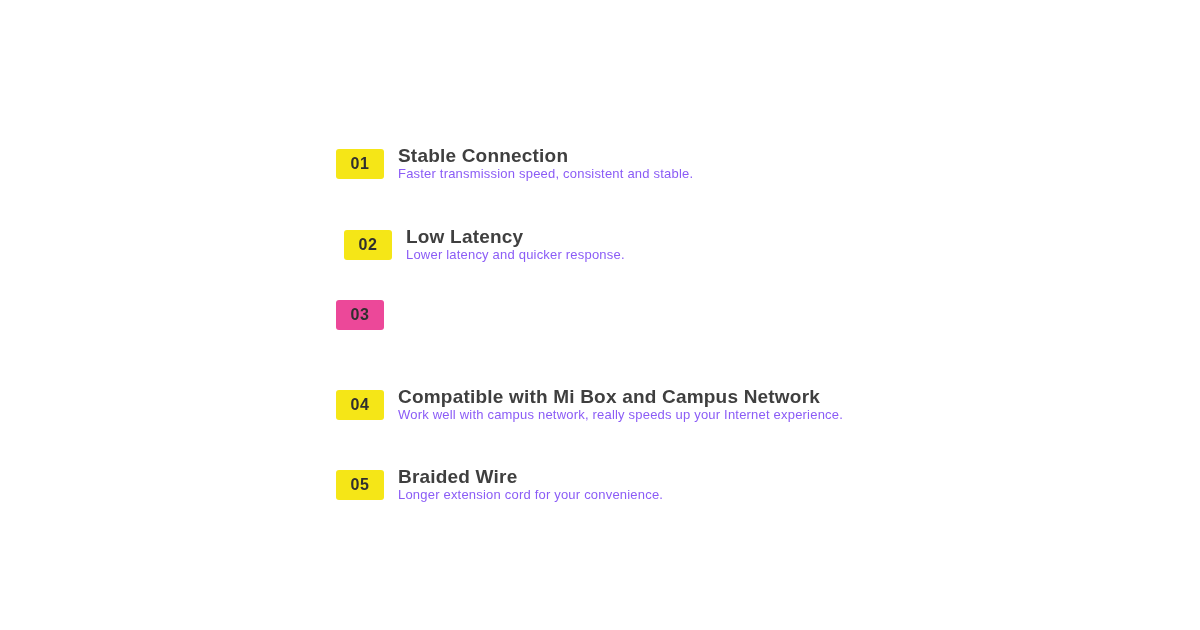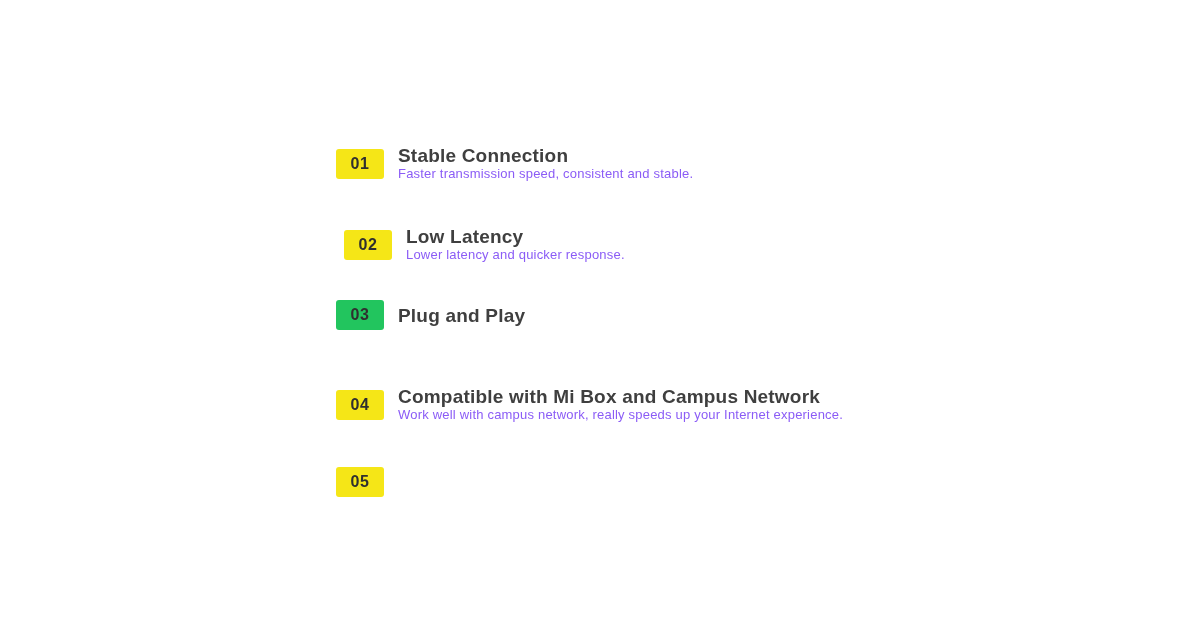--- a/index.html
+++ b/index.html
@@ -89,32 +89,35 @@
 
     <div class="feature-item">
       <div class="badge" style="background: rgb(245, 230, 23);">02</div>
       <div class="feature-text">
         <div class="feature-title">Low Latency</div>
         <div class="feature-desc">Lower latency and quicker response.</div>
       </div>
     </div>
 
     <div class="feature-item">
-      <div class="badge" style="background: #22c55e;">03</div>
+      <div class="badge" style="background: #ec4899;">03</div>
       <div class="feature-text">
-        <div class="feature-title">Plug and Play</div>
       </div>
     </div>
 
     <div class="feature-item">
       <div class="badge" style="background: rgb(245, 230, 23);">04</div>
       <div class="feature-text">
         <div class="feature-title">Compatible with Mi Box and Campus Network</div>
         <div class="feature-desc">Work well with campus network, really speeds up your Internet experience.</div>
       </div>
     </div>
 
     <div class="feature-item">
       <div class="badge" style="background: rgb(245, 230, 23);">05</div>
+      <div class="feature-text">
+        <div class="feature-title">Braided Wire</div>
+        <div class="feature-desc">Longer extension cord for your convenience.</div>
+      </div>
     </div>
 
   </div>
 </div>
 
 </body></html>

